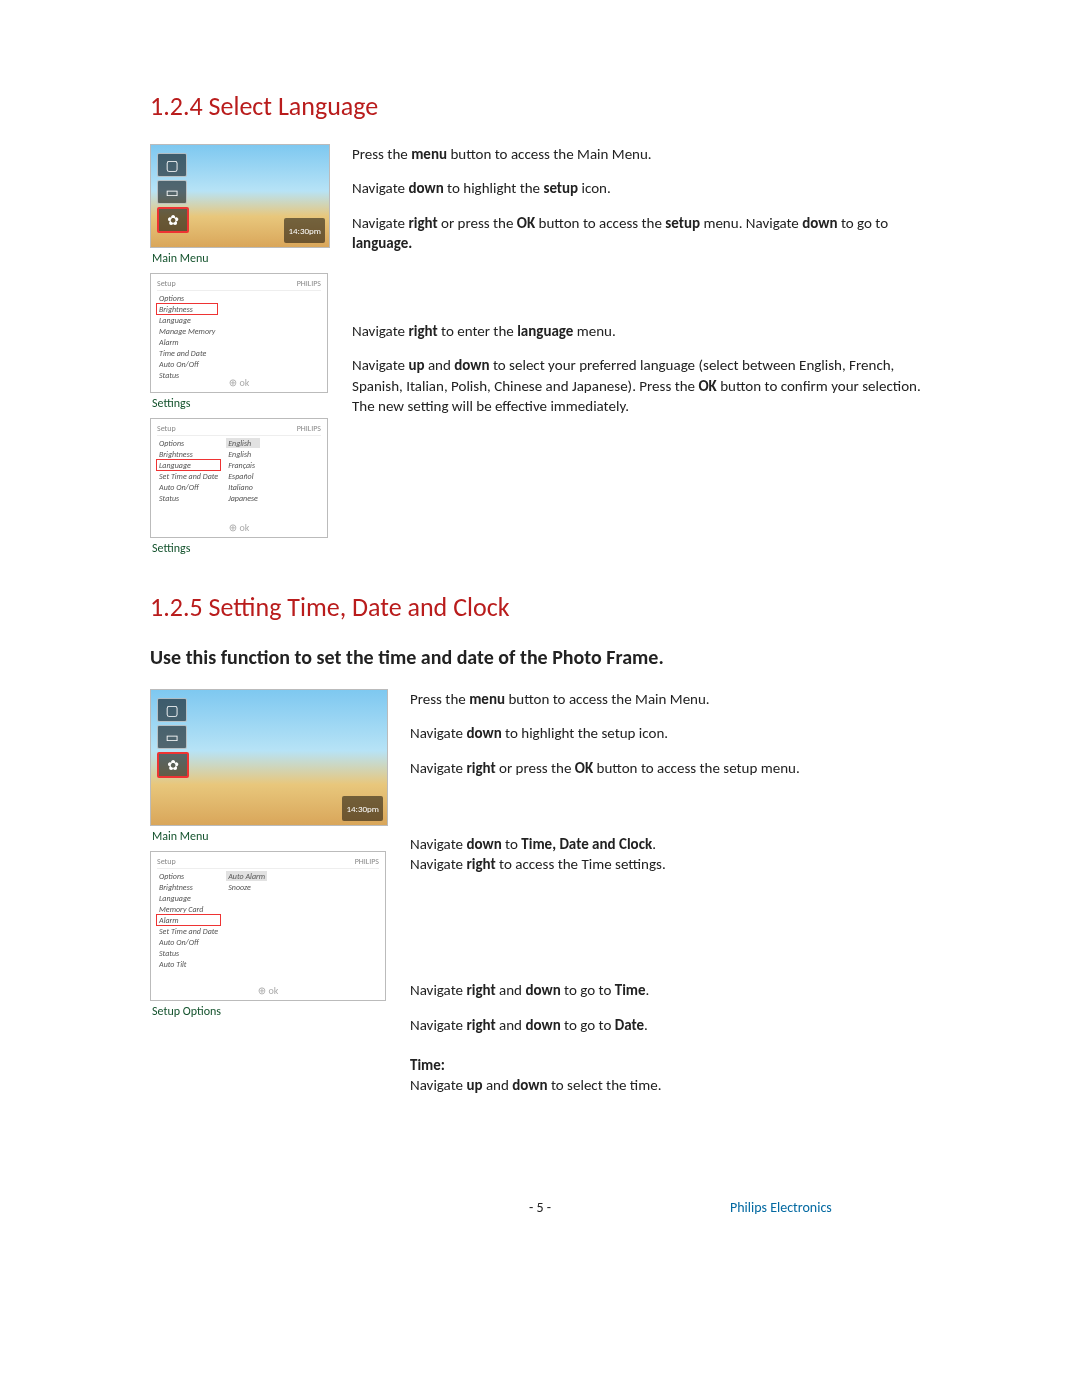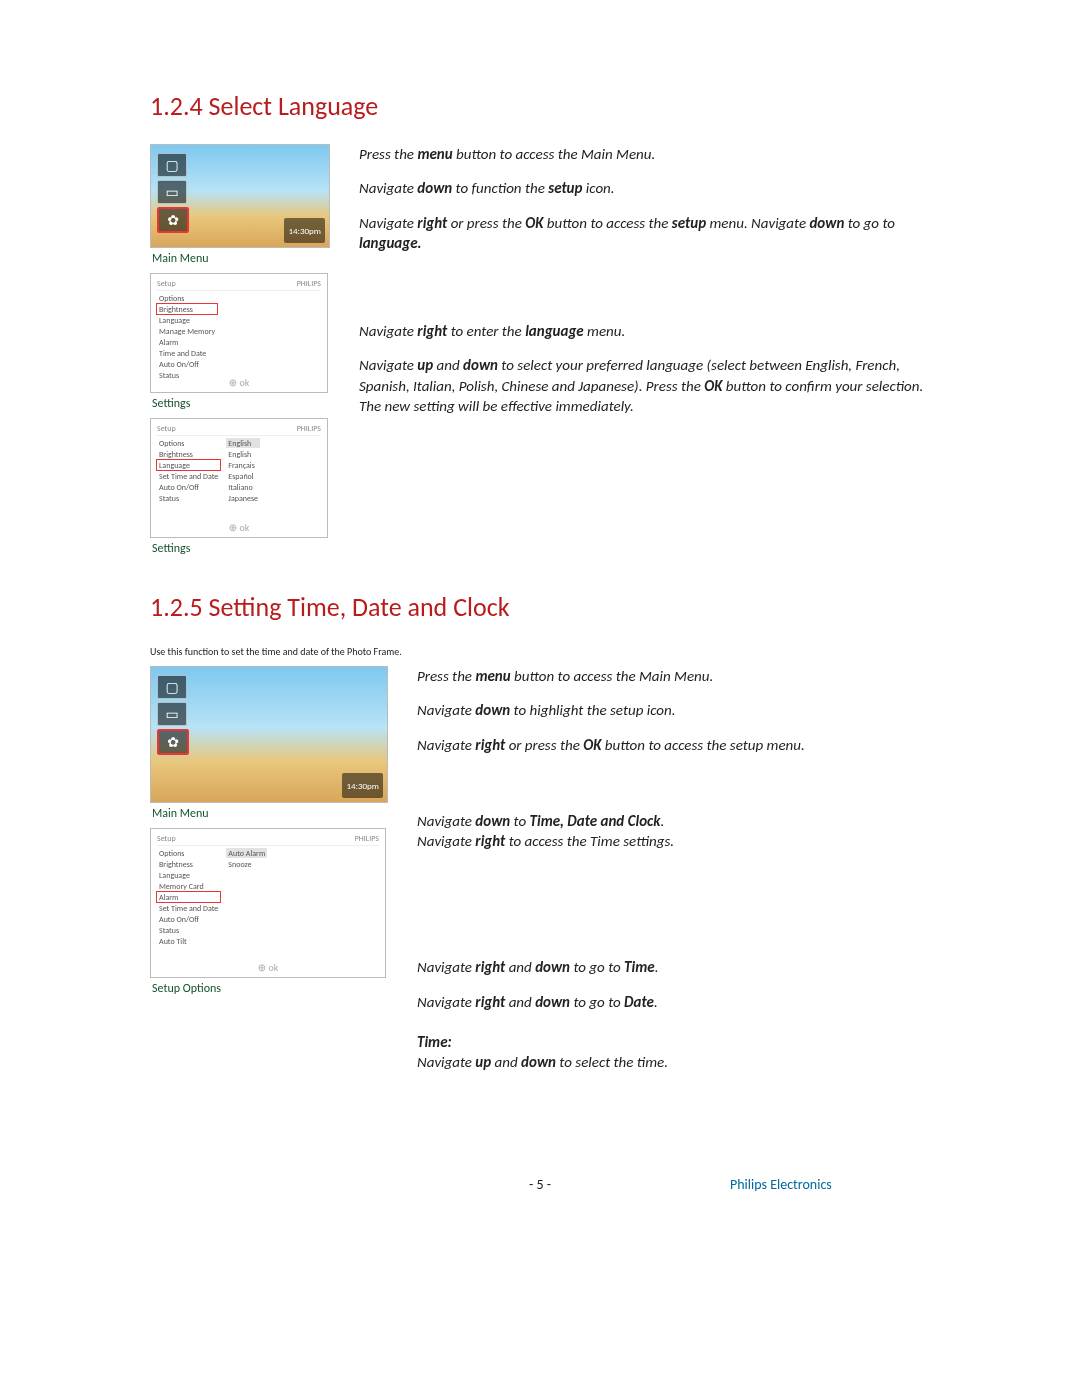--- a/index.html
+++ b/index.html
@@ -29,34 +29,34 @@
   }
   .col-left {
     width: 180px;
     flex-shrink: 0;
   }
   .col-right {
     flex: 1;
     font-size: 15px;
     line-height: 1.35;
   }
-  .col-right p { margin: 0 0 14px 7px; font-style: italic; }
+  .col-right p { margin: 0 0 14px 0; }
   .caption {
     font-size: 12px;
     color: #14532d;
     margin: 3px 0 8px 2px;
   }
   .full-line {
     font-size: 15px;
     margin: 6px 0 18px 6px;
   }
   .intro-bold {
-    font-weight: 400;
-    font-size: 10px;
-    margin: 8px 0 8px 0;
+    font-weight: 700;
+    font-size: 20px;
+    margin: 8px 0 20px 0;
   }
   b { font-weight: 700; }
 
   
   .thumb {
     border: 1px solid #bbb;
     background: #f3f3f3;
     width: 178px;
     position: relative;
     overflow: hidden;
@@ -96,21 +96,21 @@
     box-sizing:border-box;
     position:relative;
   }
   .thumb-settings .hdr {
     display:flex;justify-content:space-between;
     border-bottom:1px solid #eee;
     padding-bottom:2px;margin-bottom:2px;
     color:#888;
   }
   .thumb-settings .opts{
-    display:flex;gap:6px;
+    display:flex;gap:6px;font-style:italic;
   }
   .thumb-settings .col{
     display:flex;flex-direction:column;gap:1px;
   }
   .thumb-settings .col span{
     padding:0 2px;white-space:nowrap;
   }
   .thumb-settings .hi-red{
     outline:1px solid #e33;
   }
@@ -196,21 +196,21 @@
             <span>Japanese</span>
           </div>
         </div>
         <div class="knob">⊕ ok</div>
       </div>
       <div class="caption">Settings</div>
     </div>
 
     <div class="col-right">
       <p><span>Press the </span><b>menu</b><span> button to access the Main Menu.</span></p>
-      <p><span>Navigate </span><b>down</b><span> to function the </span><b>setup</b><span> icon.</span></p>
+      <p><span>Navigate </span><b>down</b><span> to highlight the </span><b>setup</b><span> icon.</span></p>
       <p><span>Navigate </span><b>right</b><span> or press the </span><b>OK</b><span> button to access the </span><b>setup</b><span> menu. Navigate </span><b>down</b><span> to  go  to </span><b>language.</b></p>
       <p style="margin-top:68px"><span>Navigate </span><b>right</b><span> to enter the </span><b>language</b><span> menu.</span></p>
       <p><span>Navigate </span><b>up</b><span> and </span><b>down</b><span> to select your preferred language (select between English, French, Spanish, Italian, Polish, Chinese and Japanese). Press the </span><b>OK</b><span> button to confirm your selection. The new setting will be effective immediately.</span></p>
     </div>
   </div>
 
 
   <h2 class="section-heading" style="margin-top:28px">1.2.5 Setting Time, Date and Clock</h2>
 
   <div class="intro-bold">Use this function to set the time and date of the Photo Frame.</div>

